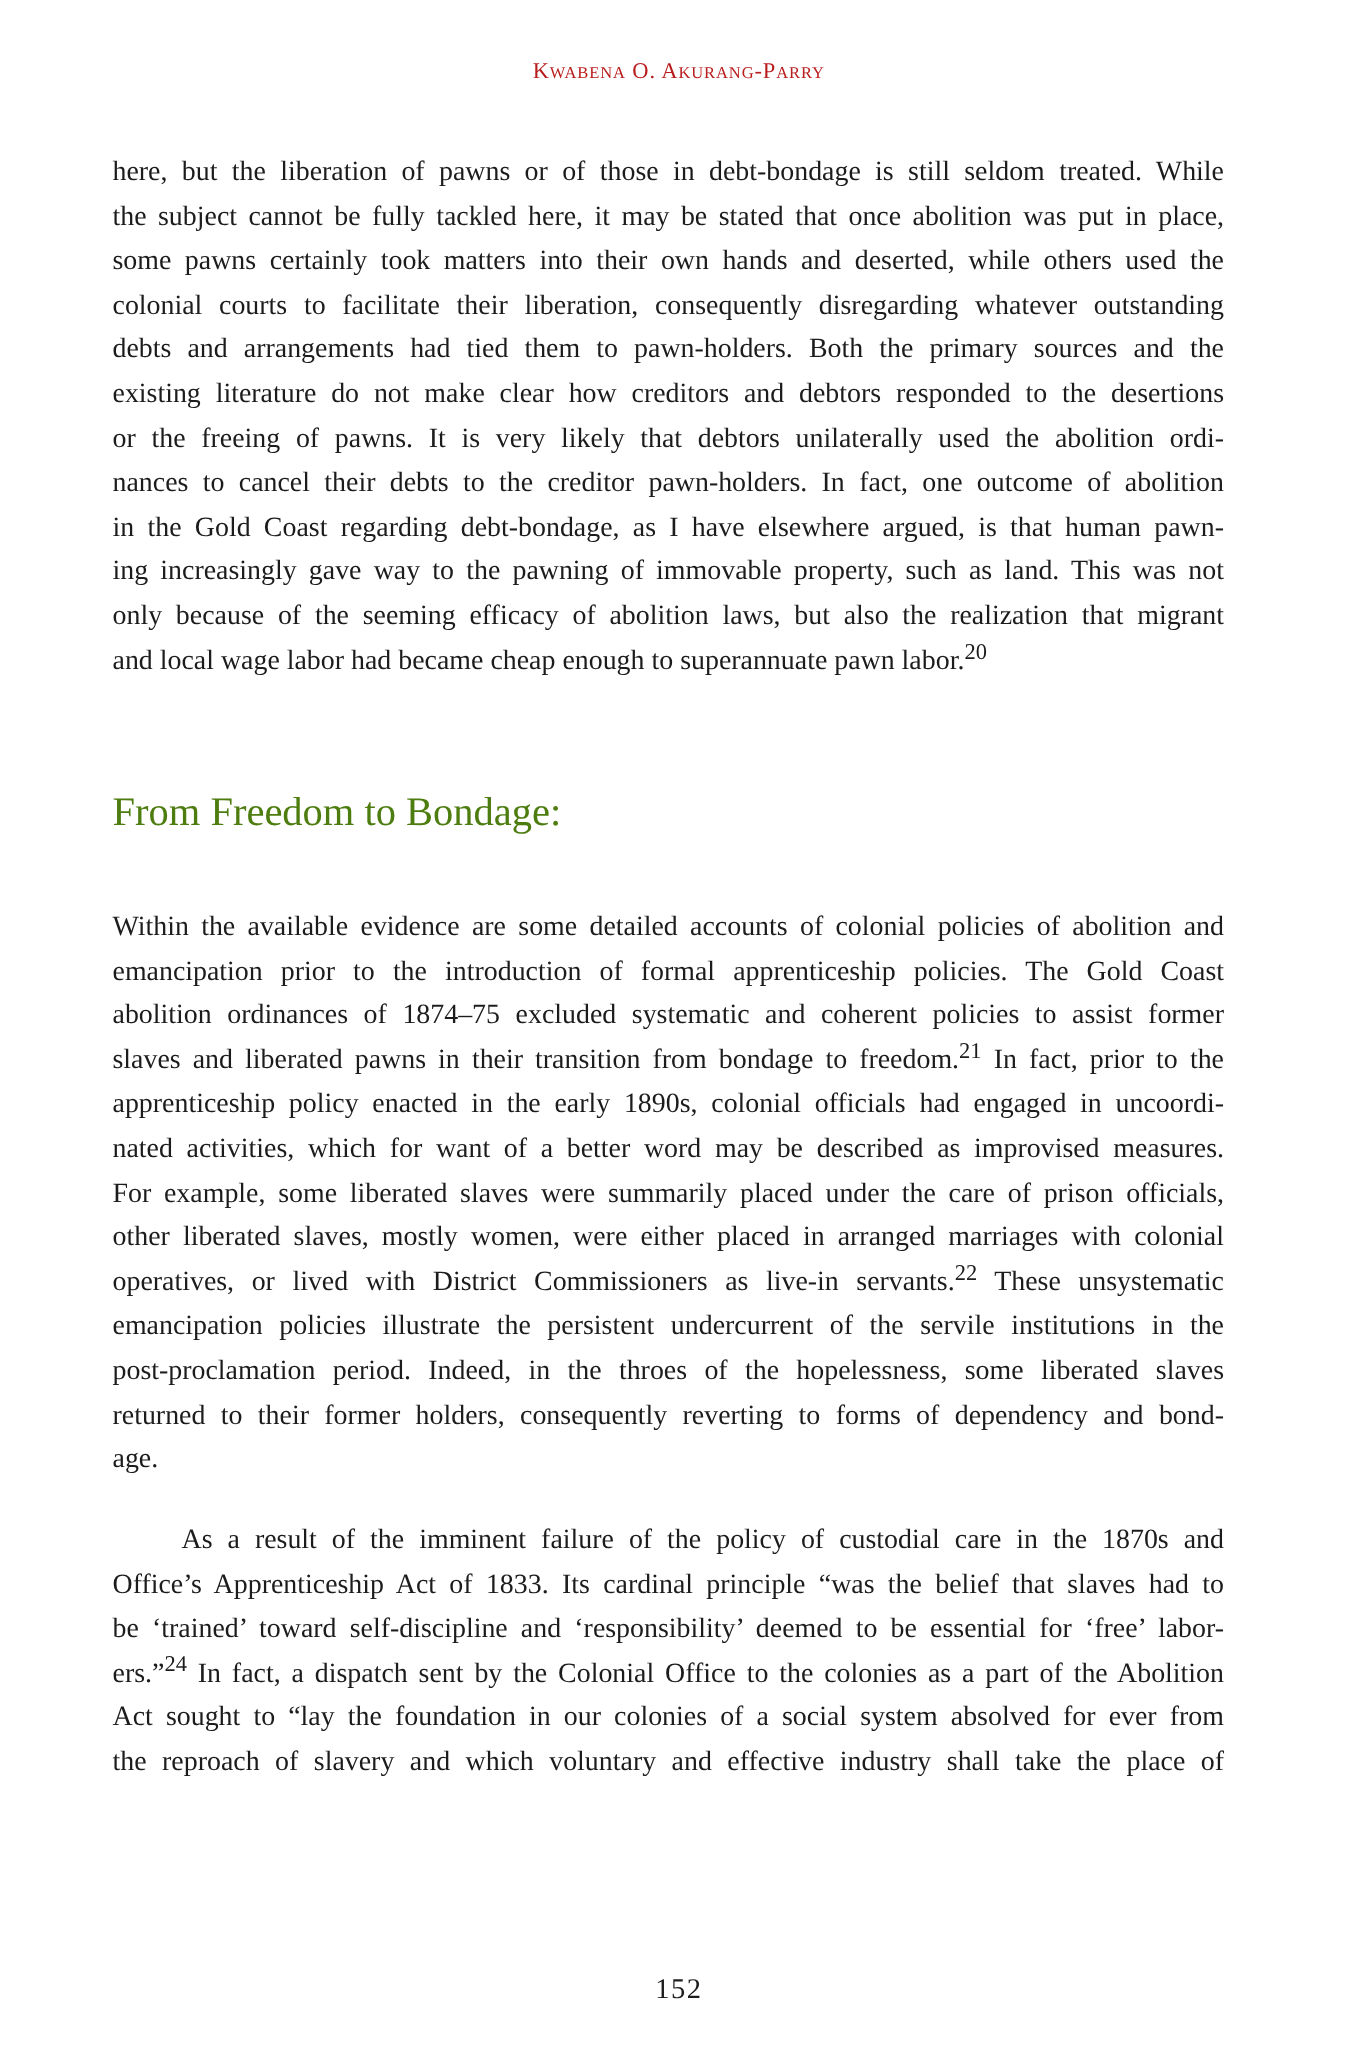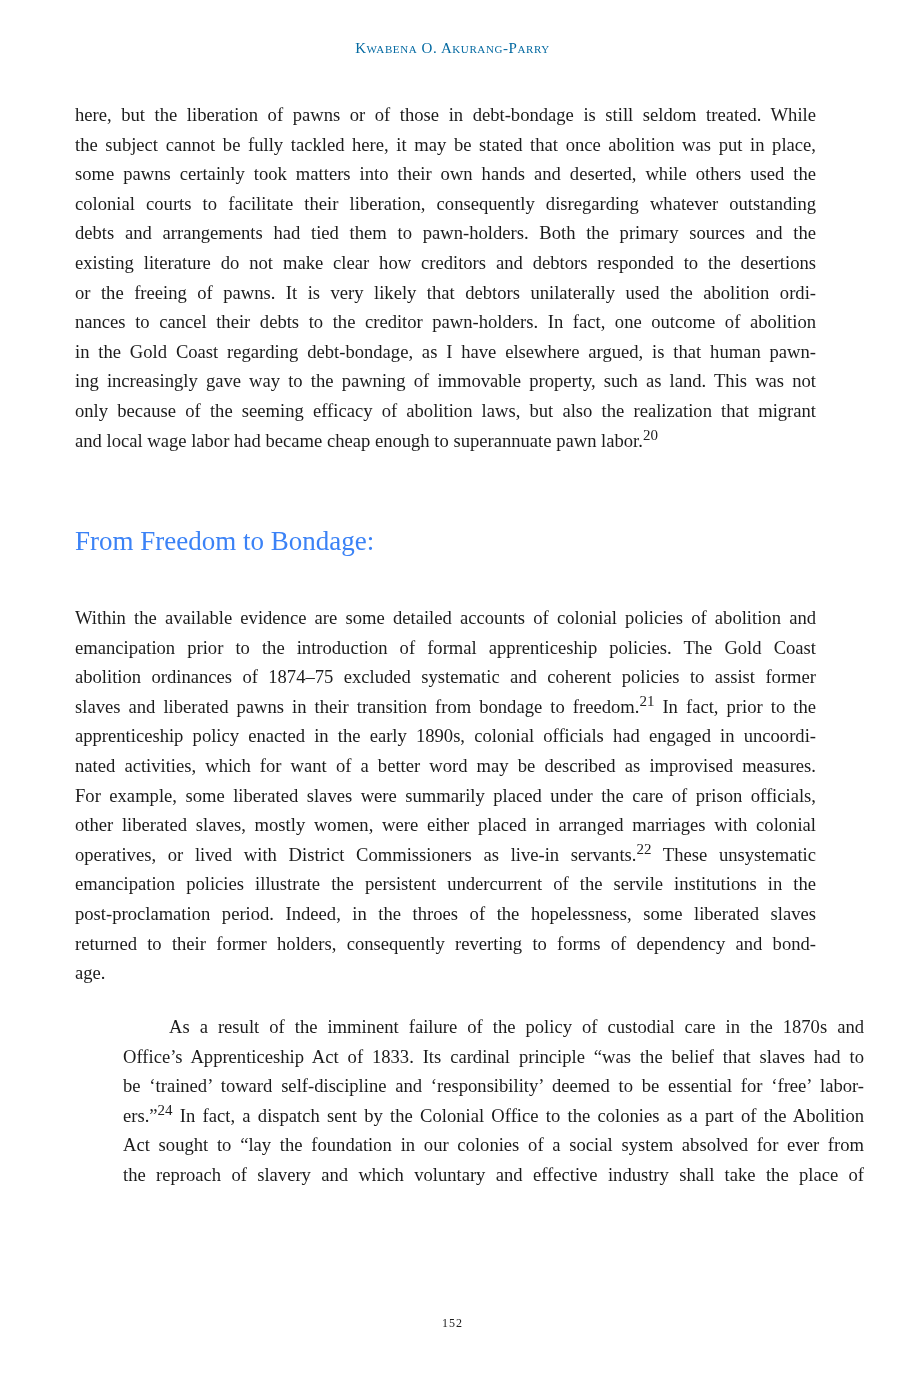--- a/index.html
+++ b/index.html
@@ -17,21 +17,21 @@
     }
     .running-head {
       position: absolute;
       top: 40px;
       left: 0;
       width: 905px;
       text-align: center;
       font-size: 15px;
       letter-spacing: 0.6px;
       font-variant: small-caps;
-      color: #0369a1;
+      color: #b91c1c;
     }
     .block {
       position: absolute;
       left: 75px;
       width: 741px;
     }
     .line {
       display: block;
       height: 29.6px;
       line-height: 29.6px;
@@ -53,30 +53,30 @@
     }
     .heading {
       position: absolute;
       left: 75px;
       width: 760px;
     }
     .heading .hline {
       display: block;
       font-size: 27px;
       line-height: 33px;
-      color: #3b82f6;
+      color: #4d7c0f;
       white-space: nowrap;
     }
     .page-number {
       position: absolute;
       top: 1316px;
       left: 0;
       width: 905px;
       text-align: center;
-      font-size: 12px;
+      font-size: 19px;
       letter-spacing: 1px;
     }
   </style>
 </head>
 <body>
 
 <div class="running-head">Kwabena O. Akurang-Parry</div>
 
 <div class="block" style="top:100px;">
   <span class="line">here, but the liberation of pawns or of those in debt-bondage is still seldom treated. While</span>
@@ -106,21 +106,21 @@
   <span class="line">nated activities, which for want of a better word may be described as improvised measures.</span>
   <span class="line">For example, some liberated slaves were summarily placed under the care of prison officials,</span>
   <span class="line">other liberated slaves, mostly women, were either placed in arranged marriages with colonial</span>
   <span class="line"><span>operatives, or lived with District Commissioners as live-in servants.</span><sup>22</sup><span> These unsystematic</span></span>
   <span class="line">emancipation policies illustrate the persistent undercurrent of the servile institutions in the</span>
   <span class="line">post-proclamation period. Indeed, in the throes of the hopelessness, some liberated slaves</span>
   <span class="line">returned to their former holders, consequently reverting to forms of dependency and bond-</span>
   <span class="line last">age.</span>
 </div>
 
-<div class="block" style="top:1012px;margin-left:48px;">
+<div class="block" style="top:1012px;">
   <span class="line indent">As a result of the imminent failure of the policy of custodial care in the 1870s and</span>
   <span class="line">Office’s Apprenticeship Act of 1833. Its cardinal principle “was the belief that slaves had to</span>
   <span class="line">be ‘trained’ toward self-discipline and ‘responsibility’ deemed to be essential for ‘free’ labor-</span>
   <span class="line"><span>ers.”</span><sup>24</sup><span> In fact, a dispatch sent by the Colonial Office to the colonies as a part of the Abolition</span></span>
   <span class="line">Act sought to “lay the foundation in our colonies of a social system absolved for ever from</span>
   <span class="line">the reproach of slavery and which voluntary and effective industry shall take the place of</span>
 </div>
 
 <div class="page-number">152</div>
 

